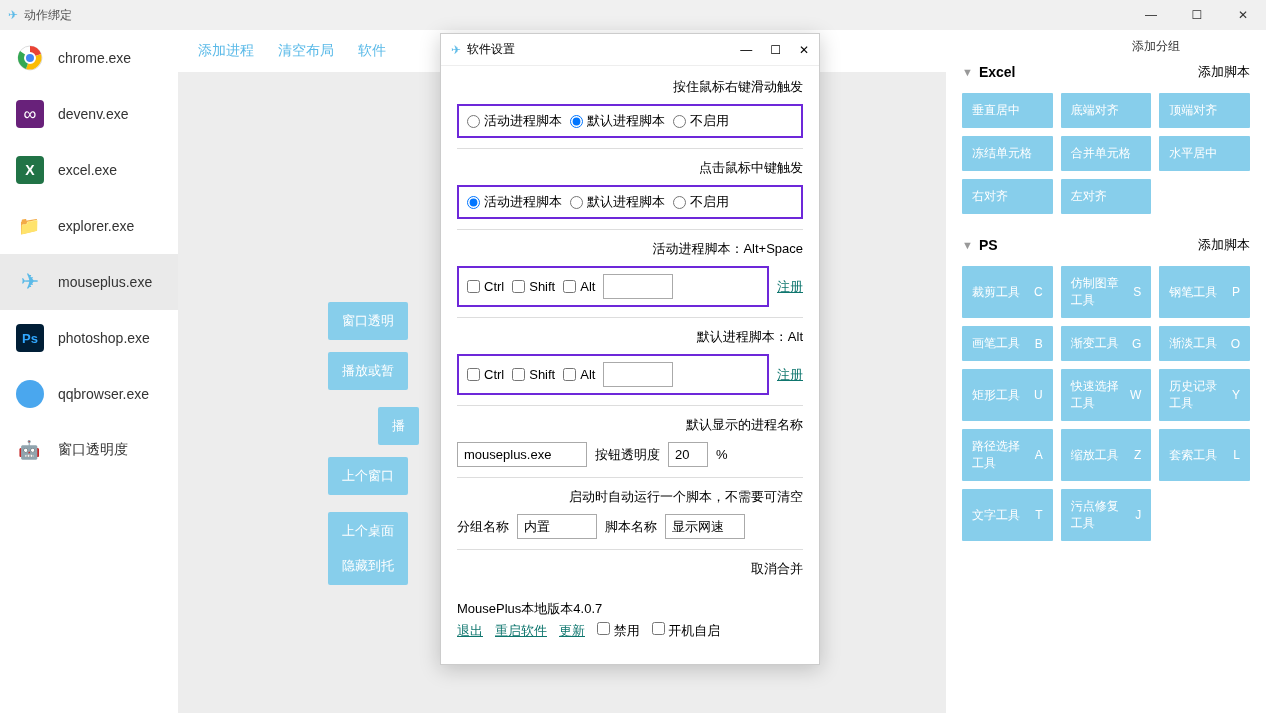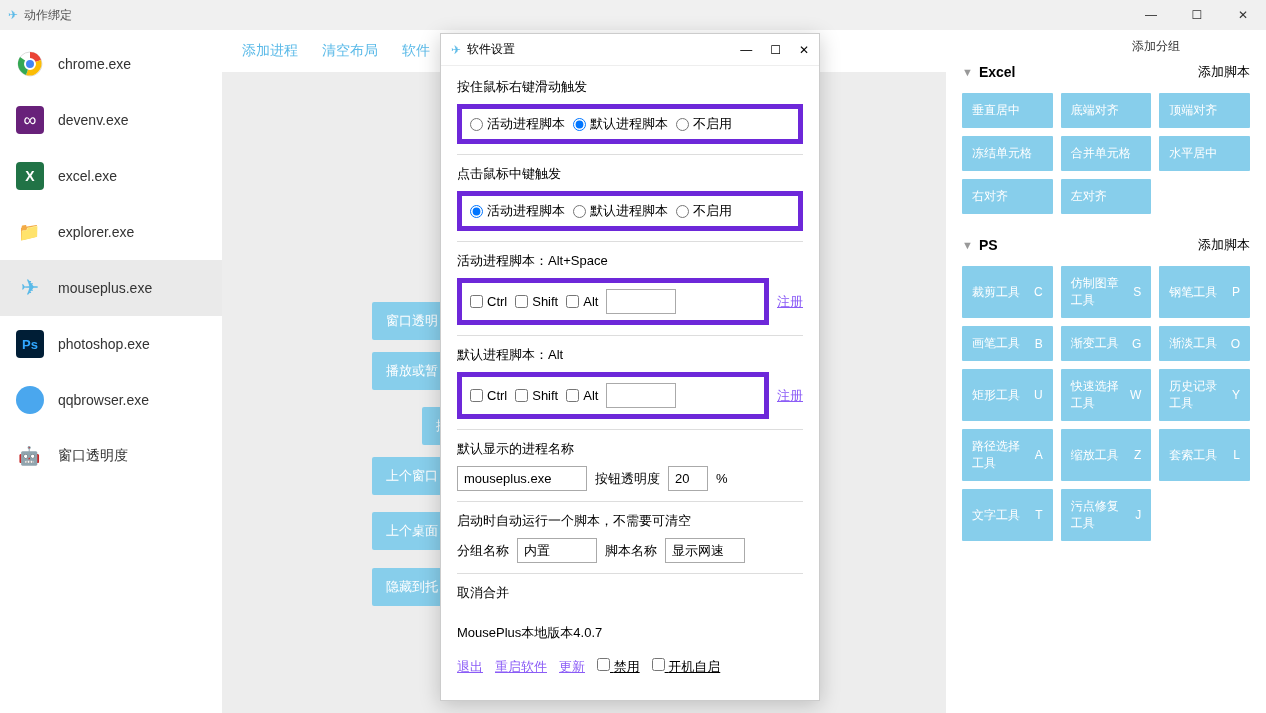--- a/index.html
+++ b/index.html
@@ -5,21 +5,21 @@
 * { box-sizing: border-box; margin: 0; padding: 0; font-family: "Microsoft YaHei", sans-serif; }
 body { background: #fff; width: 1266px; height: 713px; overflow: hidden; position: relative; }
 
 .titlebar { height: 30px; background: #f0f0f0; display: flex; align-items: center; padding-left: 8px; font-size: 12px; color: #555; }
 .titlebar .icon { color: #5bbae8; margin-right: 6px; }
 .titlebar-btns { margin-left: auto; display: flex; }
 .titlebar-btns div { width: 46px; height: 30px; display: flex; align-items: center; justify-content: center; color: #333; font-size: 12px; }
 
 .main { display: flex; height: calc(100% - 30px); }
 
-.sidebar { width: 222px; background: #fff; padding-top: 6px; }
+.sidebar { width: 178px; background: #fff; padding-top: 0; }
 .proc { display: flex; align-items: center; padding: 14px 16px; font-size: 14px; color: #333; gap: 14px; }
 .proc.selected { background: #eaeaea; }
 .proc-icon { width: 28px; height: 28px; display: flex; align-items: center; justify-content: center; border-radius: 4px; font-size: 18px; }
 
 .content { flex: 1; background: #ededed; position: relative; }
 .toolbar { height: 42px; background: #fff; display: flex; align-items: center; padding: 0 20px; gap: 24px; font-size: 14px; color: #5bbae8; }
 
 .grid-area { position: relative; padding: 20px; }
 .grid-btn { position: absolute; background: #87CEEB; color: #fff; padding: 10px 14px; font-size: 13px; border-radius: 2px; white-space: nowrap; }
 
@@ -32,29 +32,29 @@
 .script-btn .key { margin-left: 6px; }
 
 
 .dialog { position: absolute; left: 440px; top: 33px; width: 380px; background: #fff; border: 1px solid #ccc; box-shadow: 0 4px 20px rgba(0,0,0,0.2); z-index: 100; }
 .dialog-title { height: 32px; display: flex; align-items: center; padding: 0 10px; font-size: 12px; border-bottom: 1px solid #eee; }
 .dialog-title .icon { color: #5bbae8; margin-right: 6px; }
 .dialog-title-btns { margin-left: auto; display: flex; gap: 18px; }
 .dialog-body { padding: 12px 16px 14px; font-size: 13px; }
 .dialog-body .section { border-top: 1px solid #ddd; padding: 10px 0; }
 .dialog-body .section:first-child { border-top: none; padding-top: 0; }
-.sec-title { margin-bottom: 8px; }
-.radio-row, .check-row { display: flex; align-items: center; gap: 8px; border: 5px solid #6d28d9; padding: 6px 8px; }
+.sec-title { margin-bottom: 8px; text-align: right; }
+.radio-row, .check-row { display: flex; align-items: center; gap: 8px; border: 2px solid #6d28d9; padding: 6px 8px; }
 .radio-row label, .check-row label { display: flex; align-items: center; gap: 4px; }
 .radio-row input[type=radio], .check-row input[type=checkbox] { margin: 0; }
 .inp { border: 1px solid #aaa; padding: 4px 6px; font-size: 13px; }
-.link { color: #8b5cf6; text-decoration: underline; cursor: pointer; }
+.link { color: #0f766e; text-decoration: underline; cursor: pointer; }
 .row { display: flex; align-items: center; gap: 8px; }
 .row > span { white-space: nowrap; }
-.bottom-row { display: flex; align-items: center; gap: 12px; margin-top: 16px; flex-wrap: wrap; text-decoration: underline; }
+.bottom-row { display: flex; align-items: center; gap: 12px; margin-top: 4px; flex-wrap: wrap; }
 
 
 .ico-circle { width: 28px; height: 28px; border-radius: 50%; }
 </style>
 </head>
 <body>
 
 <div class="titlebar">
   <span class="icon">✈</span>
   <span>动作绑定</span>
@@ -117,21 +117,21 @@
       <span>清空布局</span>
       <span>软件</span>
       <span style="flex:1"></span>
     </div>
     <div class="grid-area">
       <div class="grid-btn" style="left:150px;top:230px;">窗口透明</div>
       <div class="grid-btn" style="left:150px;top:280px;">播放或暂</div>
       <div class="grid-btn" style="left:200px;top:335px;">播</div>
       <div class="grid-btn" style="left:150px;top:385px;">上个窗口</div>
       <div class="grid-btn" style="left:150px;top:440px;">上个桌面</div>
-      <div class="grid-btn" style="left:150px;top:496px;">隐藏到托</div>
+      <div class="grid-btn" style="left:150px;top:475px;">隐藏到托</div>
     </div>
   </div>
 
   <div class="rightpane">
     <span style="font-size:12px;color:#333;display:block;text-align:right;position:relative;top:-2px;left:-70px;">添加分组</span>
 
     <div class="group-hdr">
       <span class="tri">▼</span>
       <span>Excel</span>
       <span class="add">添加脚本</span>

